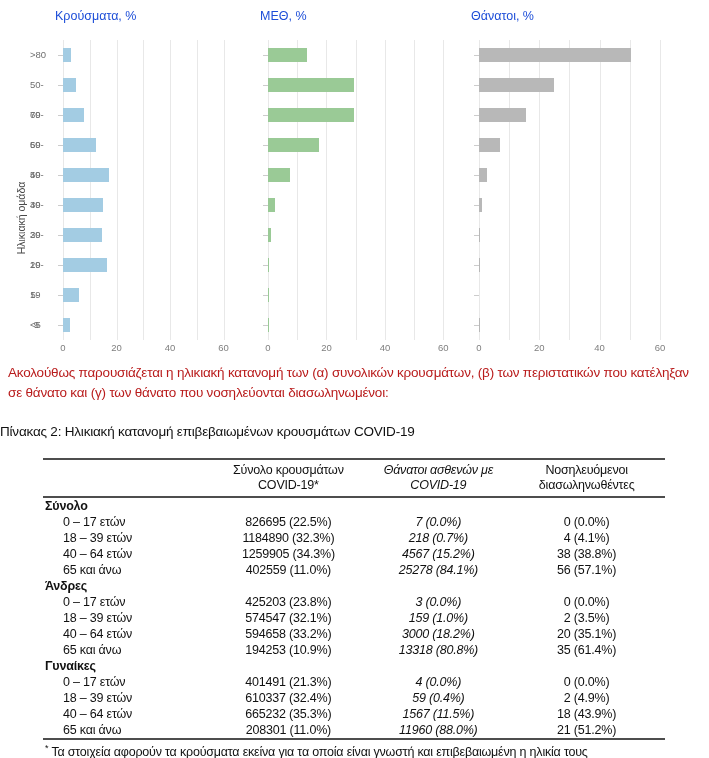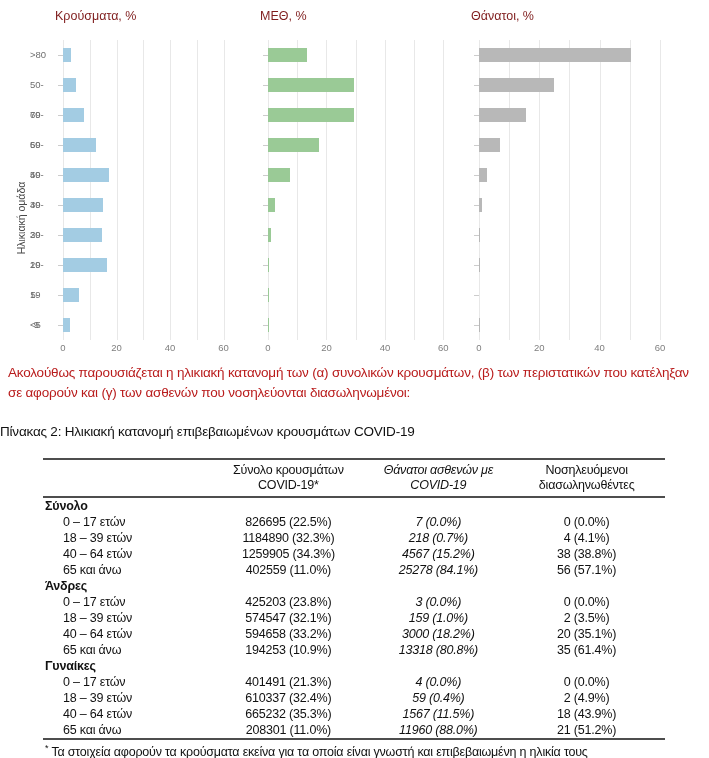--- a/index.html
+++ b/index.html
@@ -4,21 +4,21 @@
 <style>
   html,body{margin:0;padding:0;background:#ffffff;}
   .page{position:relative;width:709px;height:758px;background:#ffffff;overflow:hidden;
         font-family:"Liberation Sans",sans-serif;color:#1a1a1a;}
 
   
   .figures{position:absolute;left:0;top:0;width:709px;height:366px;}
   .y-axis-title{position:absolute;left:21px;top:218px;transform:translate(-50%,-50%) rotate(-90deg);
                 white-space:nowrap;font-size:10.5px;color:#4a4a4a;}
   .panel{position:absolute;top:6px;}
-  .panel .ptitle{font-size:12.5px;color:#7f1d1d;height:20px;line-height:20px;margin-bottom:14px;}
+  .panel .ptitle{font-size:12.5px;color:#1d4ed8;height:20px;line-height:20px;margin-bottom:14px;}
   .panel1{left:30px;} .panel1 .ptitle{padding-left:25px;}
   .panel2{left:260px;}
   .panel3{left:471px;}
   .plotwrap{display:flex;}
   .ylabels{width:33px;}
   .ylabels div{height:30px;line-height:30px;text-align:right;padding-right:24px;
                font-size:9.5px;color:#6e6e6e;}
   .plot{position:relative;height:300px;background:#ffffff;}
   .panel1 .plot{width:174px;}
   .panel2 .plot{width:190px;margin-left:8px;}
@@ -184,21 +184,21 @@
             <div class="xlabel" style="left: 30.7692%;">20</div>
             <div class="xlabel" style="left: 61.5385%;">40</div>
             <div class="xlabel" style="left: 92.3077%;">60</div>
           </div>
       </div>
     </div>
   </div>
 
   <div class="intro">
     <div>Ακολούθως παρουσιάζεται η ηλικιακή κατανομή των (α) συνολικών κρουσμάτων, (β) των περιστατικών που κατέληξαν</div>
-    <div>σε αφορούν και (γ) των ασθενών που νοσηλεύονται διασωληνωμένοι:</div>
+    <div>σε θάνατο και (γ) των θάνατο που νοσηλεύονται διασωληνωμένοι:</div>
   </div>
 
   <div class="caption">Πίνακας 2: Ηλικιακή κατανομή επιβεβαιωμένων κρουσμάτων COVID-19</div>
 
   <div class="tablewrap">
     <table>
       <thead>
         <tr>
           <th class="c1"></th>
           <th class="c2">

